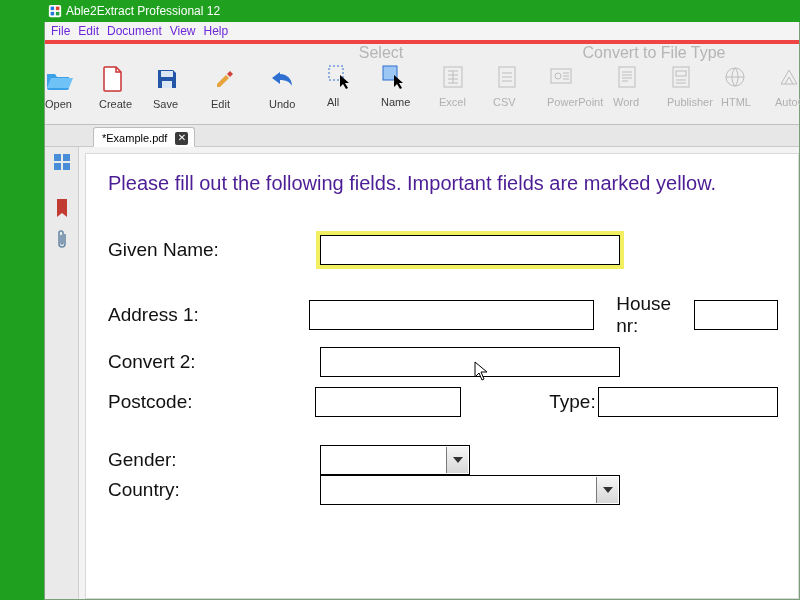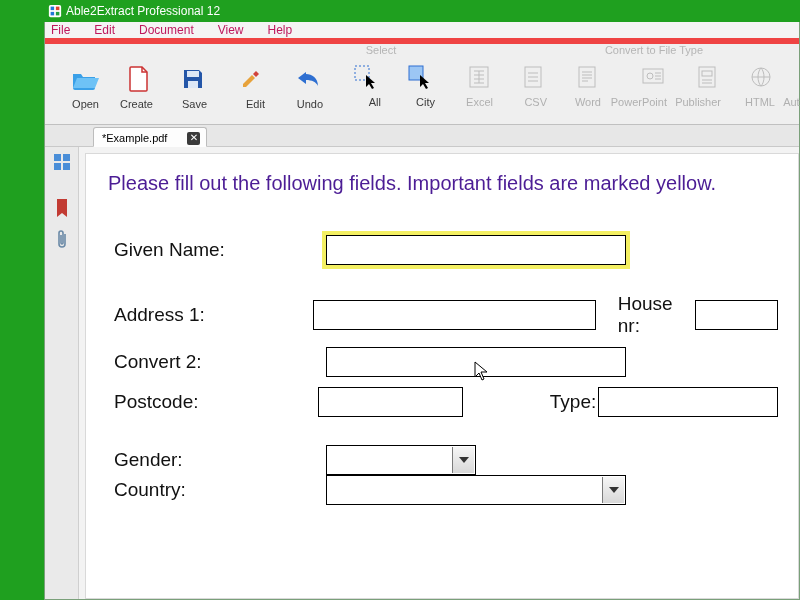--- a/index.html
+++ b/index.html
@@ -1,42 +1,42 @@
 <!DOCTYPE html>
 <html><head>
 <meta charset="utf-8">
 <style>
   * { box-sizing: border-box; margin: 0; padding: 0; }
   html, body { width: 800px; height: 600px; overflow: hidden; font-family: Tahoma, Arial, sans-serif; font-size: 12px; background: #1fa01f; }
   .window { width: 800px; height: 600px; display: flex; flex-direction: column; padding-left: 44px; }
   .titlebar { height: 22px; background: #1fa01f; display: flex; align-items: center; padding-left: 4px; color: #fff; font-size: 12px; }
   .titlebar .logo { width: 14px; height: 14px; margin-right: 4px; display: inline-flex; }
   .chrome { flex: 1; background: #ececec; border: 1px solid #7aa07a; border-top: none; display: flex; flex-direction: column; }
-  .menubar { height: 22px; background: #f4f4f4; border-bottom: 6px solid #ef4444; display: flex; align-items: center; padding-left: 6px; gap: 24px; color: #be185d; }
+  .menubar { height: 22px; background: #f4f4f4; border-bottom: 4px solid #ef4444; display: flex; align-items: center; padding-left: 6px; gap: 8px; color: #6d28d9; }
   .menubar span { cursor: default; }
   .toolbar-wrap { background: #efefef; border-bottom: 1px solid #c0c0c0; }
   .toolbar-groups { display: flex; align-items: stretch; }
   .tgroup { display: flex; flex-direction: column; padding: 2px 0 2px 0; }
-  .tgroup .grouplabel { text-align: center; font-size: 11px; color: #b5b5b5; height: 14px; }
+  .tgroup .grouplabel { text-align: center; font-size: 16px; color: #b5b5b5; height: 14px; }
   .tgroup.sel .grouplabel, .tgroup.conv .grouplabel { margin-top: -2px; }
   .trow { display: flex; }
-  .tbtn { width: 54px; height: 62px; display: flex; flex-direction: column; align-items: flex-end; justify-content: flex-start; padding-top: 6px; gap: 6px; color: #3a3a3a; font-size: 11px; }
+  .tbtn { width: 54px; height: 62px; display: flex; flex-direction: column; align-items: flex-start; justify-content: flex-start; padding-top: 6px; gap: 6px; color: #3a3a3a; font-size: 11px; }
   .tbtn.disabled { color: #b0b0b0; }
   .tbtn .icon { width: 28px; height: 26px; display: flex; align-items: center; justify-content: center; }
   .vsep { width: 1px; background: #d5d5d5; margin: 6px 2px 4px 2px; }
   .tabstrip { height: 22px; background: #e7e7e7; border-bottom: 1px solid #c9c9c9; display: flex; align-items: flex-end; padding-left: 48px; }
-  .tab { height: 20px; background: #fdfdfd; border: 1px solid #bcbcbc; border-bottom: 1px solid #fdfdfd; border-radius: 3px 3px 0 0; padding: 2px 6px 0 8px; font-size: 11px; display: flex; align-items: center; gap: 20px; position: relative; top: 1px; }
+  .tab { height: 20px; background: #fdfdfd; border: 1px solid #bcbcbc; border-bottom: 1px solid #fdfdfd; border-radius: 3px 3px 0 0; padding: 2px 6px 0 8px; font-size: 11px; display: flex; align-items: center; gap: 8px; position: relative; top: 1px; }
   .tab .close { width: 13px; height: 13px; background: #3a3a3a; color: #fff; font-size: 10px; line-height: 12px; text-align: center; border-radius: 2px; }
   .workarea { flex: 1; display: flex; background: #f3f3f3; }
   .sidetools { width: 34px; background: #eaeaea; border-right: 1px solid #cfcfcf; display: flex; flex-direction: column; align-items: center; padding-top: 4px; gap: 10px; }
   .sidetools .sb { width: 22px; height: 22px; display:flex; align-items:center; justify-content:center; }
   .page { flex: 1; background: #ffffff; margin: 6px 0 0 6px; border: 1px solid #d9d9d9; padding: 18px 20px 0 22px; position: relative; overflow: hidden; }
   .instruction { font-size: 20px; color: #4c1d95; margin-bottom: 40px; }
   .form { font-size: 19px; color: #111; }
-  .row { display: flex; align-items: center; margin-bottom: 28px; margin-left: 6px; }
+  .row { display: flex; align-items: center; margin-bottom: 28px; }
   .row.tight { margin-bottom: 10px; }
   .lbl { width: 212px; }
   .field { border: 1.5px solid #000; height: 30px; background: #fff; }
   .field.req { outline: 4px solid #f3ef62; }
   .w300 { width: 300px; }
   .w150 { width: 150px; }
   .w90  { width: 88px; }
   .select { position: relative; }
   .select .btn { position: absolute; right: 1px; top: 1px; bottom: 1px; width: 22px; background: linear-gradient(#f6f6f6,#d8d8d8); border-left: 1px solid #7a7a7a; display:flex; align-items:center; justify-content:center; }
   .cursor-arrow { position: absolute; left: 388px; top: 207px; pointer-events: none; }
@@ -146,21 +146,21 @@
                 </span>
               <span>All</span>
             </div>
             <div class="tbtn">
               <span class="icon">
                   <svg width="26" height="24" viewBox="0 0 26 24">
                     <rect x="1" y="1" width="14" height="14" fill="#9cc6f4" stroke="#2e6fd1"></rect>
                     <path d="M12 10l0 12 3-3 3 5 2-1-3-5 4 0z" fill="#000"></path>
                   </svg>
                 </span>
-              <span>City</span>
+              <span>Name</span>
             </div>
           </div>
         </div>
         <div class="vsep"></div>
         <div class="tgroup conv">
           <div class="grouplabel">Convert to File Type</div>
           <div class="trow">
             <div class="tbtn disabled">
               <span class="icon">
                   <svg width="22" height="24" viewBox="0 0 22 24">
@@ -171,39 +171,39 @@
               <span>Excel</span>
             </div>
             <div class="tbtn disabled">
               <span class="icon">
                   <svg width="22" height="24" viewBox="0 0 22 24">
                     <rect x="3" y="2" width="16" height="20" fill="none" stroke="#bdbdbd"></rect>
                     <path d="M6 8h10M6 12h10M6 16h10" stroke="#bdbdbd"></path>
                   </svg>
                 </span>
               <span>CSV</span>
-            </div>
-            <div class="tbtn disabled">
-              <span class="icon">
-                  <svg width="22" height="24" viewBox="0 0 22 24">
-                    <rect x="3" y="2" width="16" height="20" fill="none" stroke="#bdbdbd"></rect>
-                    <path d="M6 7h10M6 10h10M6 13h10M6 16h6" stroke="#bdbdbd"></path>
-                  </svg>
-                </span>
-              <span>Word</span>
             </div>
             <div class="tbtn disabled" style="width:66px">
               <span class="icon">
                   <svg width="24" height="22" viewBox="0 0 24 22">
                     <rect x="2" y="3" width="20" height="14" fill="none" stroke="#bdbdbd"></rect>
                     <circle cx="9" cy="10" r="3" fill="none" stroke="#bdbdbd"></circle>
                     <path d="M14 7h6M14 10h6M14 13h6" stroke="#bdbdbd"></path>
                   </svg>
                 </span>
               <span>PowerPoint</span>
+            </div>
+            <div class="tbtn disabled">
+              <span class="icon">
+                  <svg width="22" height="24" viewBox="0 0 22 24">
+                    <rect x="3" y="2" width="16" height="20" fill="none" stroke="#bdbdbd"></rect>
+                    <path d="M6 7h10M6 10h10M6 13h10M6 16h6" stroke="#bdbdbd"></path>
+                  </svg>
+                </span>
+              <span>Word</span>
             </div>
             <div class="tbtn disabled">
               <span class="icon">
                   <svg width="22" height="24" viewBox="0 0 22 24">
                     <rect x="3" y="2" width="16" height="20" fill="none" stroke="#bdbdbd"></rect>
                     <rect x="6" y="6" width="10" height="5" fill="none" stroke="#bdbdbd"></rect>
                     <path d="M6 15h10M6 18h10" stroke="#bdbdbd"></path>
                   </svg>
                 </span>
               <span>Publisher</span>

